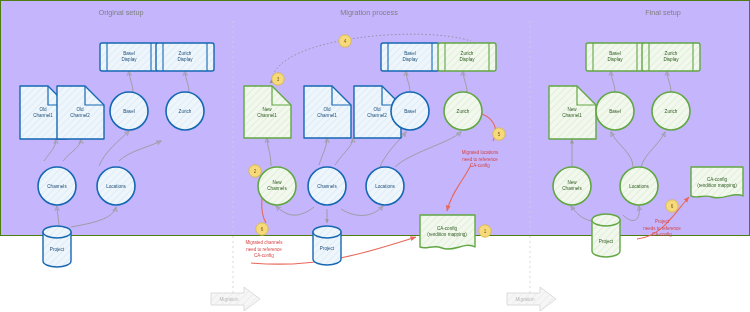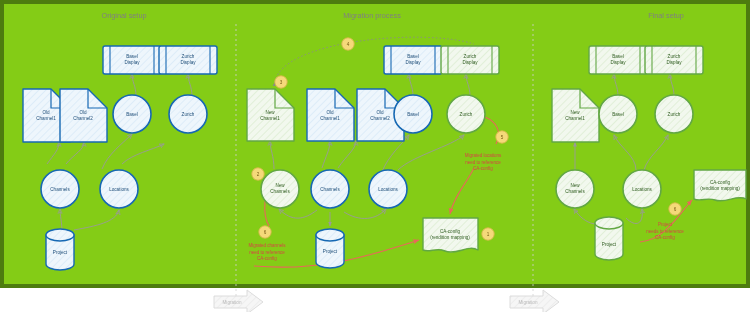--- a/index.html
+++ b/index.html
@@ -1,19 +1,19 @@
 <!DOCTYPE html>
 <html><head>
 <meta charset="utf-8">
 <style>
   html,body{margin:0;padding:0;background:#fff;}
   body{width:750px;height:312px;overflow:hidden;
        font-family:"Liberation Sans","DejaVu Sans",sans-serif;}
-  #stage{position:relative;width:750px;height:288px;background:#84cc16;
-         border:4px solid #4d7c0f;box-sizing:border-box;}
+  #stage{position:relative;width:750px;height:236px;background:#c4b5fd;
+         border:1px solid #4d7c0f;box-sizing:border-box;}
   svg#canvas{position:absolute;left:0;top:0;width:750px;height:312px;}
   .ttl{fill:#808080;font-size:7.3px;font-family:"Liberation Sans",sans-serif;}
   .nlbl{font-size:4.6px;font-family:"Liberation Sans",sans-serif;fill:#333;}
   .nlbl.blue{fill:#1f4e79;}
   .nlbl.green{fill:#2f5c20;}
   .annot{font-size:4.5px;fill:#d64545;font-family:"Liberation Sans",sans-serif;}
   .badge-t{font-size:4.6px;fill:#7a5c14;font-family:"Liberation Sans",sans-serif;}
   .mig-t{font-size:4.6px;fill:#b9b9b9;font-family:"Liberation Sans",sans-serif;}
 </style>
 </head>

